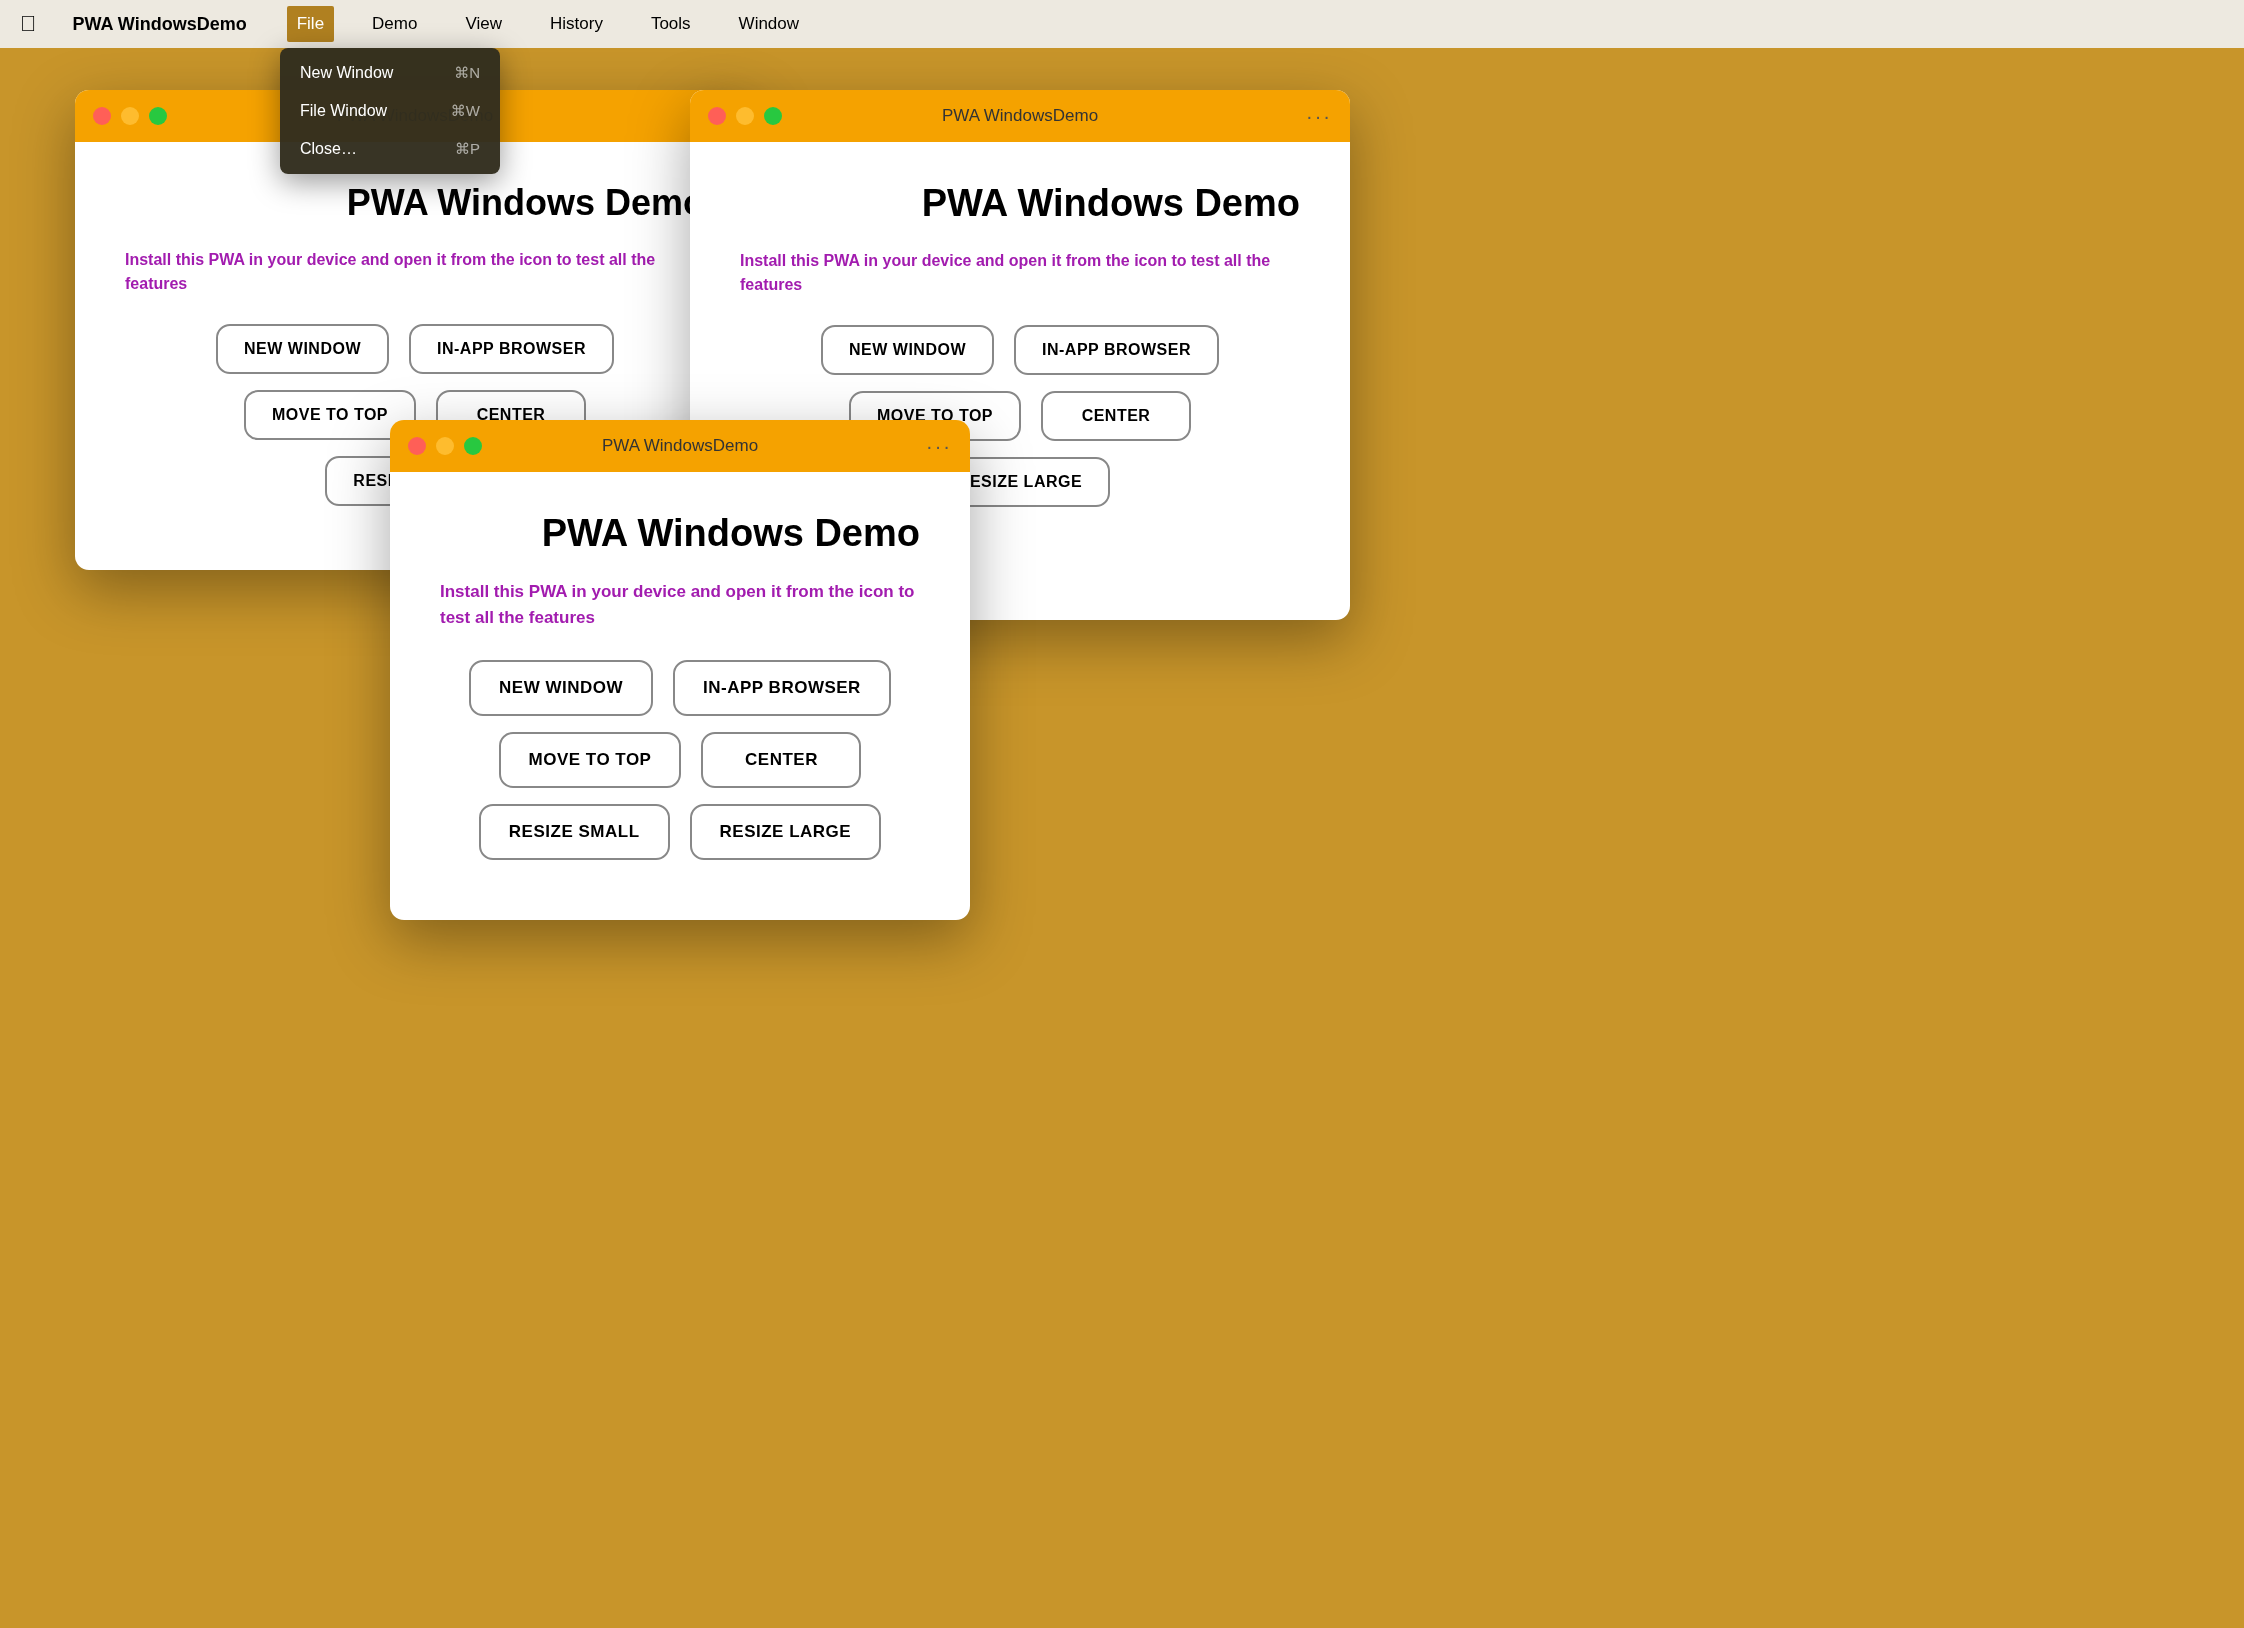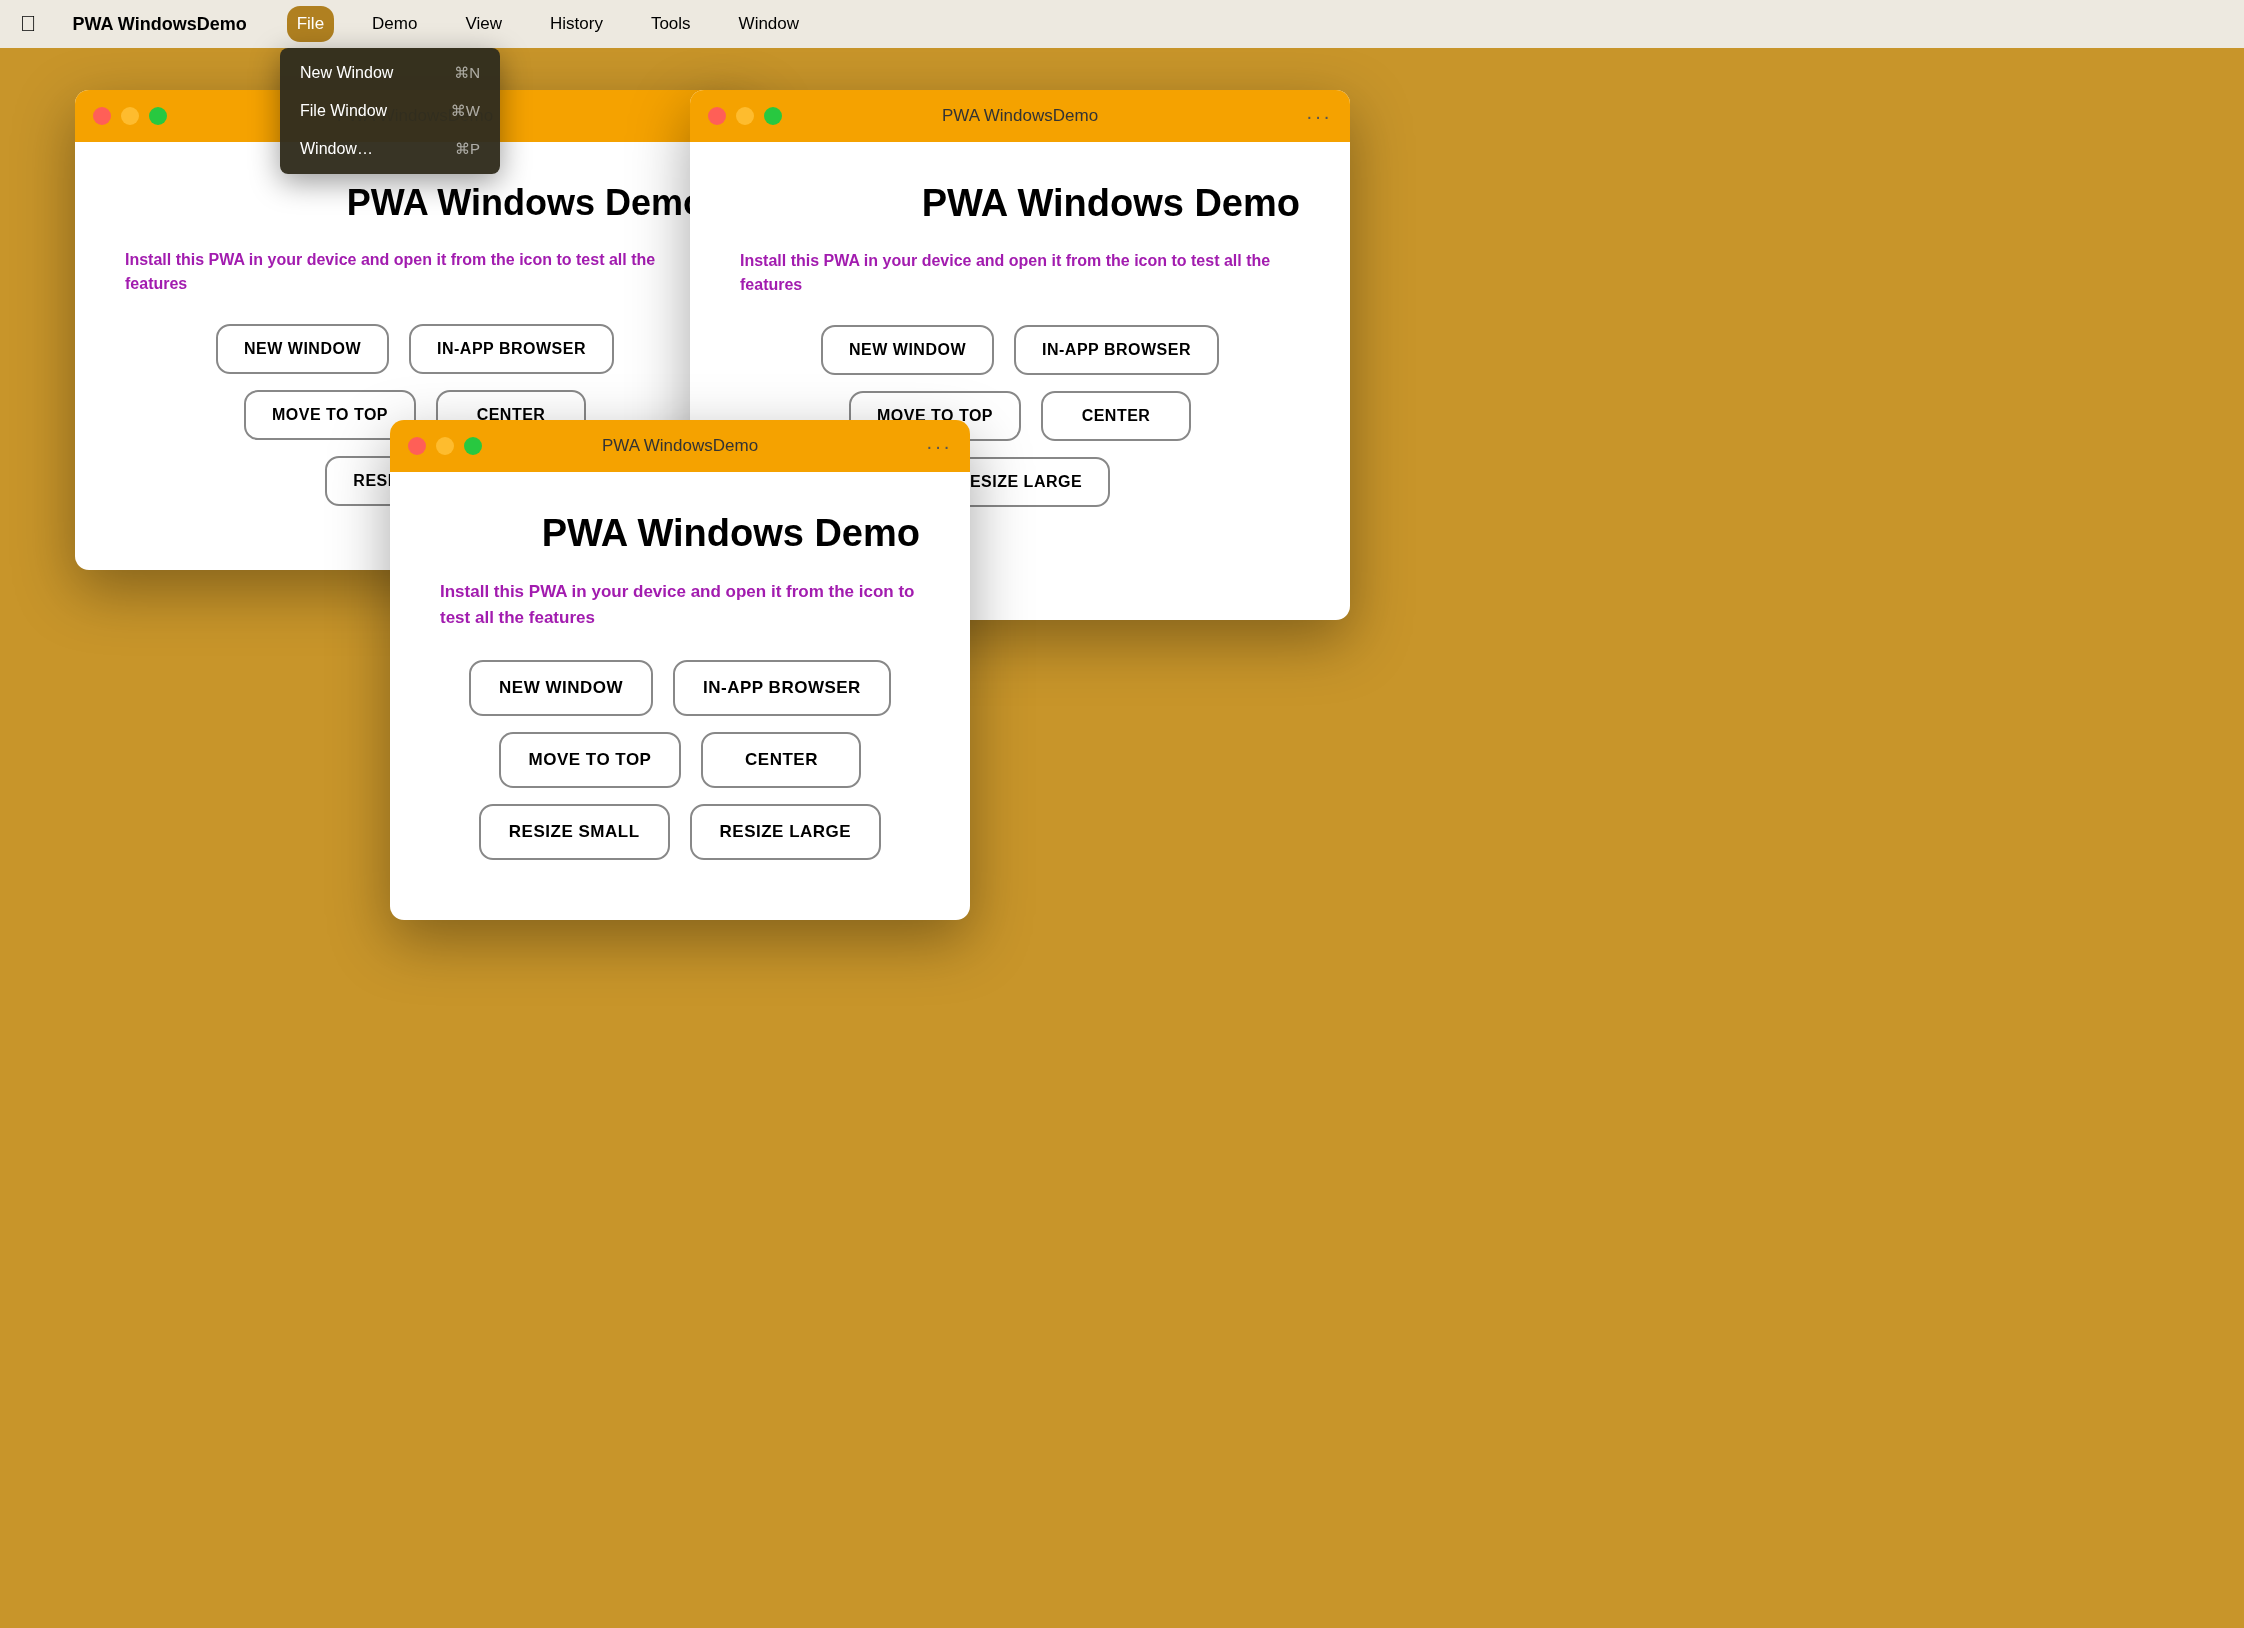--- a/index.html
+++ b/index.html
@@ -32,21 +32,21 @@
       font-size: 18px;
       font-weight: 600;
       color: #000;
       margin-right: 12px;
     }
     .menubar-item {
       font-size: 17px;
       color: #000;
       cursor: pointer;
       padding: 8px 10px;
-      border-radius: 13px;
+      border-radius: 2px;
     }
     .menubar-item.active {
       background: #B08020;
       color: #fff;
     }
 
     
     .dropdown-menu {
       position: absolute;
       top: 48px;
@@ -209,21 +209,21 @@
 <div class="dropdown-menu">
   <div class="dropdown-item">
     <span>New Window</span>
     <span class="dropdown-shortcut">⌘N</span>
   </div>
   <div class="dropdown-item">
     <span>File Window</span>
     <span class="dropdown-shortcut">⌘W</span>
   </div>
   <div class="dropdown-item">
-    <span>Window…</span>
+    <span>Close…</span>
     <span class="dropdown-shortcut">⌘P</span>
   </div>
 </div>
 
 <div class="pwa-window window-1">
   <div class="window-titlebar">
     <div class="window-controls">
       <div class="window-btn btn-close"></div>
       <div class="window-btn btn-minimize"></div>
       <div class="window-btn btn-maximize"></div>

